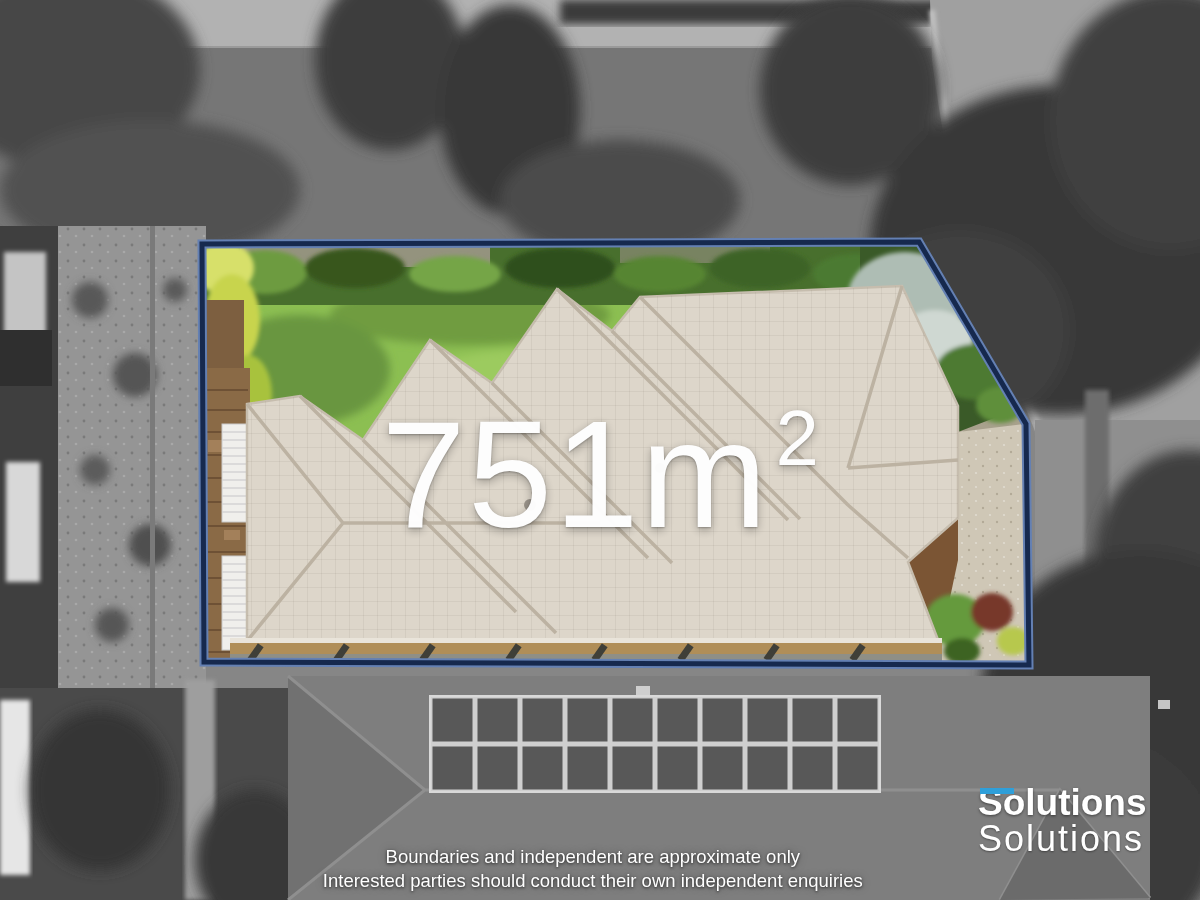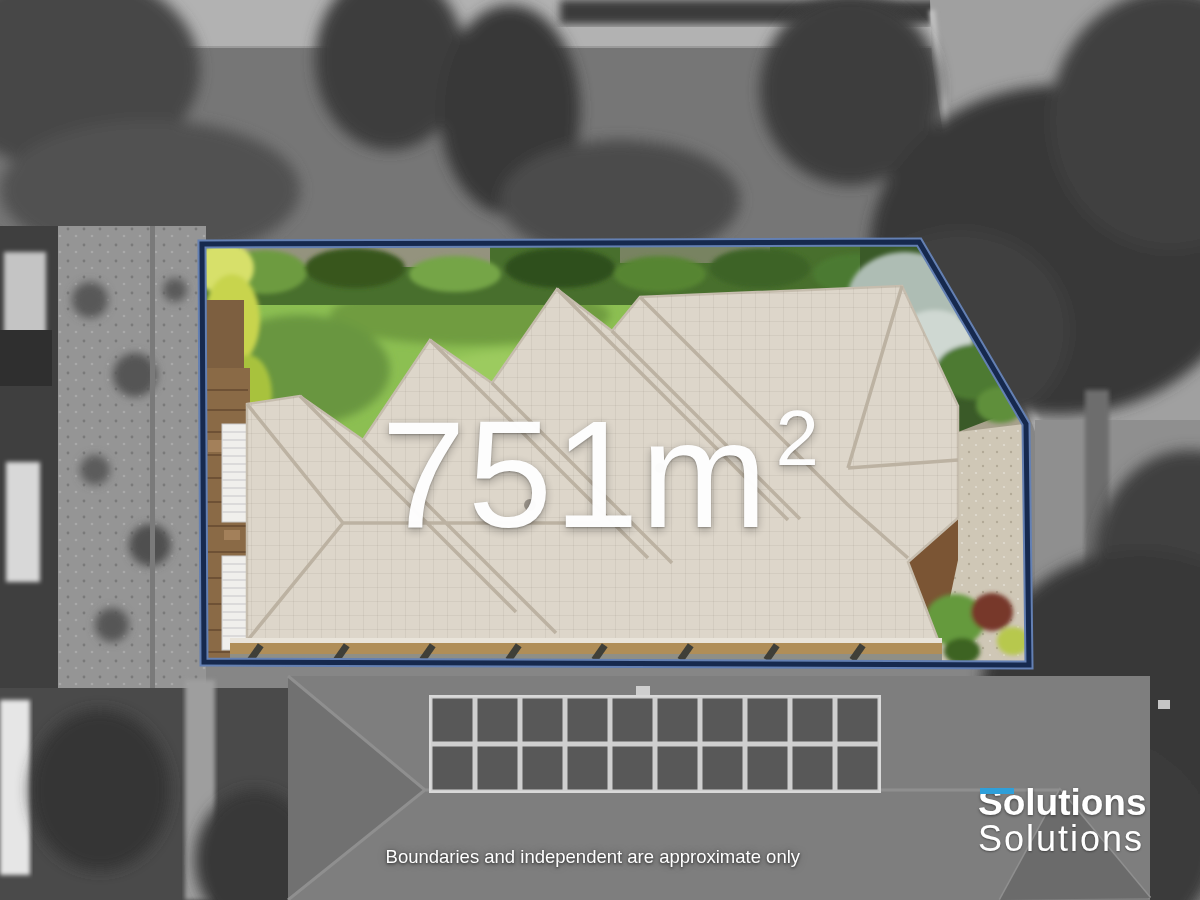--- a/index.html
+++ b/index.html
@@ -234,20 +234,21 @@
       <polygon points="202,244 919,242 1026,424 1029,665 204,662" fill="none" stroke-width="5" stroke-linejoin="miter" stroke="#16294e"></polygon>
     </g>
   </svg>
 
   <div class="area-label">
     <span>751m</span><span class="sup">2</span>
   </div>
 
   <div class="disclaimer">
     <div>Boundaries and independent are approximate only</div>
+    <div>Interested parties should conduct their own independent enquiries</div>
   </div>
 
   <div class="logo">
     <div class="logo-name">Solutions</div>
     <svg class="logo-underline" width="34" height="6">
       <rect width="34" height="6" fill="#2f9fd9"></rect>
     </svg>
     <div class="logo-division">Solutions</div>
   </div>
 </div>

